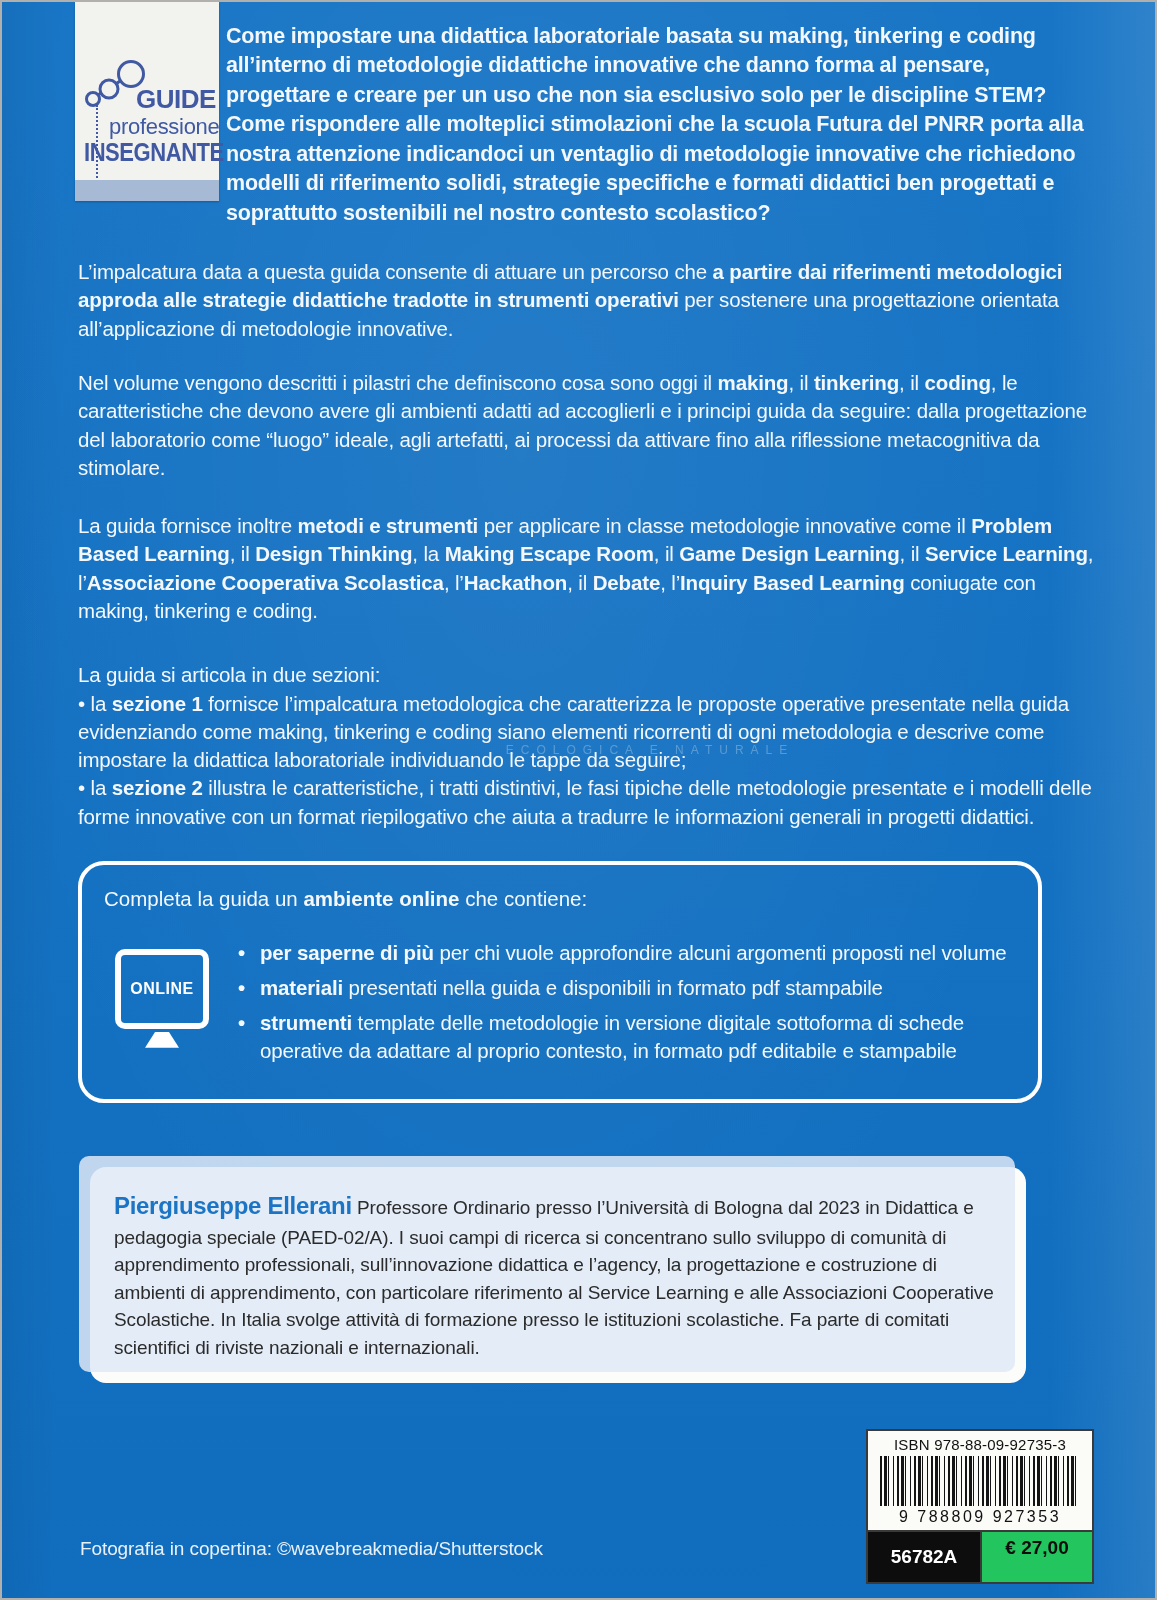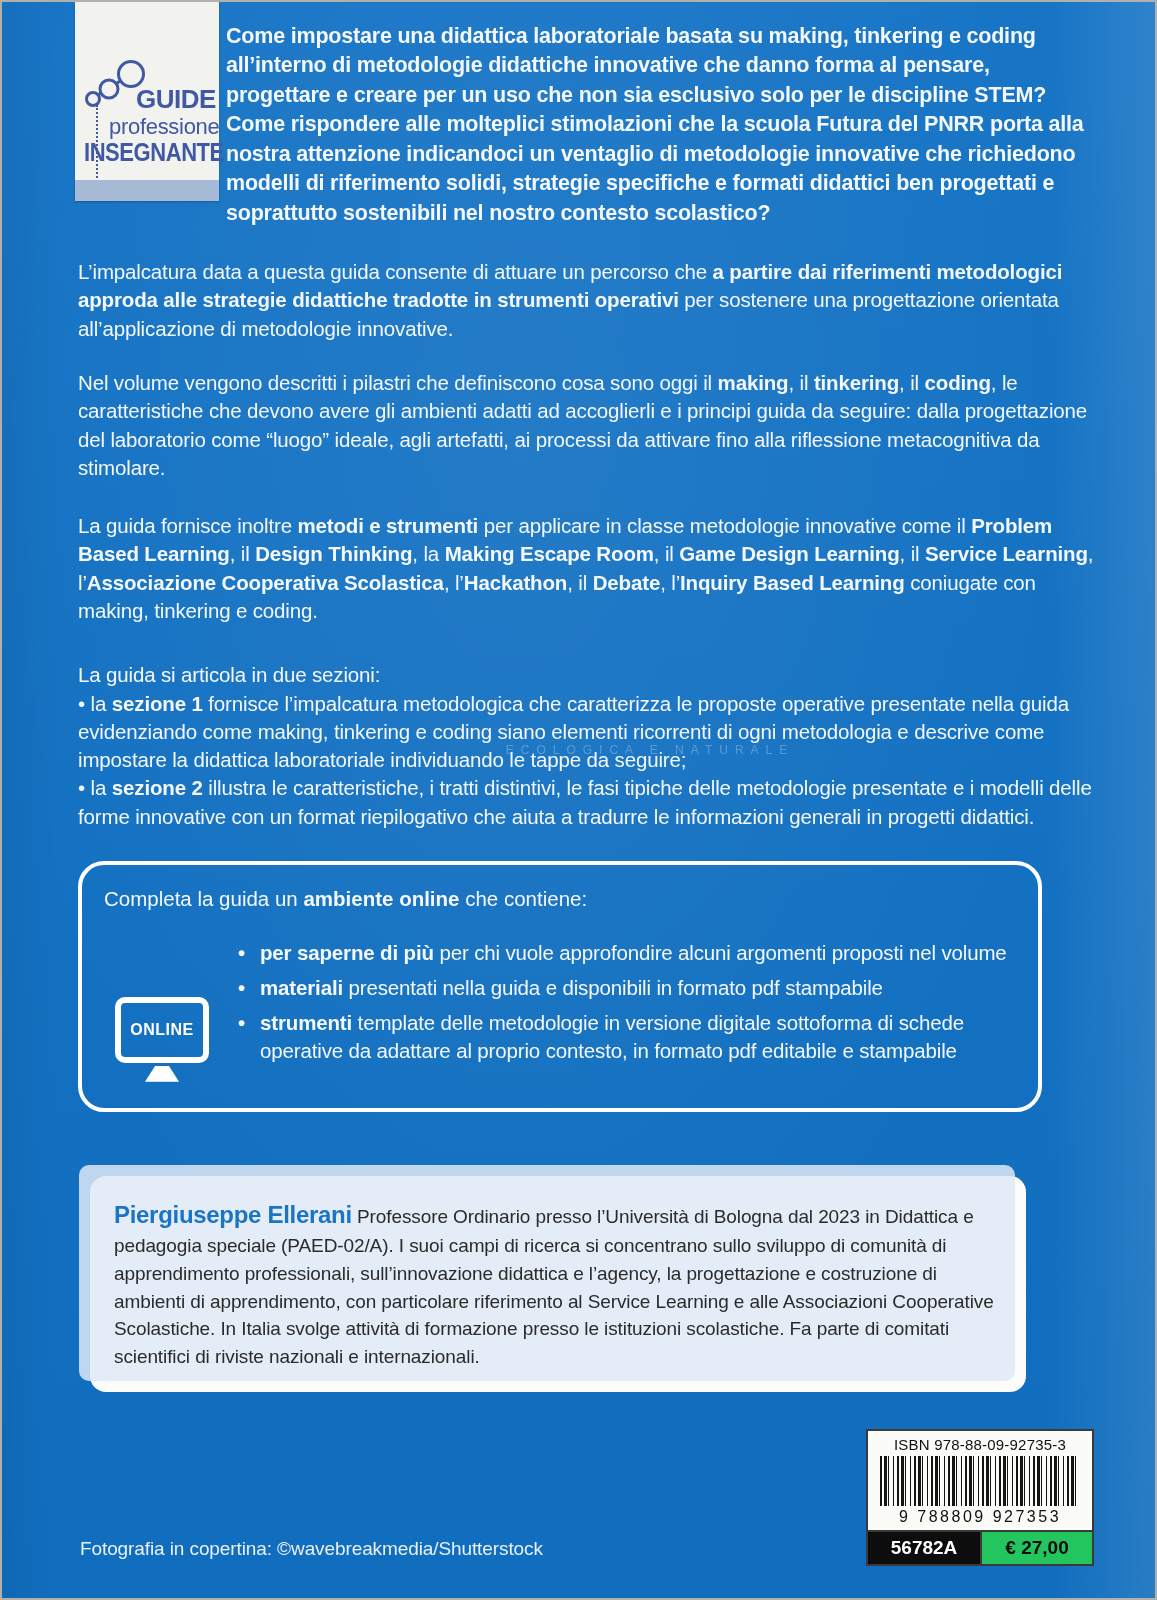--- a/index.html
+++ b/index.html
@@ -47,22 +47,22 @@
   
   .obox{
     margin-top:30px;width:964px;
     border:4px solid #ffffff;border-radius:26px;
     padding:20px 26px 26px 22px;
   }
   .obox-head{font-size:20.5px;line-height:1.35;margin-bottom:24px;}
   .obox-head .sb{font-weight:700;}
   .obox-row{display:flex;gap:18px;align-items:flex-start;}
   .mon-col{width:116px;flex:0 0 116px;display:flex;flex-direction:column;align-items:center;padding-top:12px;}
-  .mon{width:94px;height:66px;border:6px solid #fff;border-radius:10px;
-       display:flex;align-items:center;justify-content:center;margin-top:48px;}
+  .mon{width:94px;height:80px;border:6px solid #fff;border-radius:10px;
+       display:flex;align-items:center;justify-content:center;}
   .mon-label{font-size:16px;font-weight:700;letter-spacing:0.5px;color:#fff;}
   .mon-stand{width:34px;height:16px;background:#fff;margin-top:3px;
              clip-path:polygon(30% 0,70% 0,100% 100%,0 100%);}
   .obullets{flex:1;padding-top:2px;}
   .obullet{display:flex;font-size:20.5px;line-height:1.38;margin-bottom:7px;letter-spacing:-0.15px;}
   .obullet .bdot{width:22px;flex:0 0 22px;font-weight:700;}
   .obullet .sb{font-weight:700;}
 
   
   .author{
@@ -85,21 +85,21 @@
   .wm-tag{margin-top:8px;text-align:center;font-size:12px;letter-spacing:7px;color:rgba(228,239,250,0.30);}
 
   
   .bc{position:absolute;left:864px;top:1427px;width:228px;background:#fbfbf8;
       border:2px solid #3a3a3a;z-index:4;color:#111;}
   .bc-isbn{font-size:15px;text-align:center;padding:5px 2px 3px;letter-spacing:0.2px;}
   .bc-bars{height:50px;margin:0 12px;
       background:repeating-linear-gradient(90deg,#141414 0 2px,#fbfbf8 2px 4px,#141414 4px 7px,#fbfbf8 7px 8px,#141414 8px 9px,#fbfbf8 9px 13px,#141414 13px 14px,#fbfbf8 14px 17px);}
   .bc-digits{font-size:16px;text-align:center;letter-spacing:2.5px;padding:2px 0 4px;}
   .bc-row{display:flex;border-top:2px solid #3a3a3a;}
-  .bc-code{flex:1.02;background:#0d0d0d;color:#fff;font-weight:700;font-size:19px;text-align:center;padding:5px 0;}
+  .bc-code{flex:1.02;background:#0d0d0d;color:#fff;font-weight:700;font-size:19px;text-align:center;padding:14px 0;}
   .bc-price{flex:1;background:#22c55e;color:#0d0d0d;font-weight:700;font-size:19px;text-align:center;padding:5px 0;border-left:2px solid #3a3a3a;}
 
   
   .credit{position:absolute;left:78px;top:1536px;font-size:19px;color:#e9f0f8;letter-spacing:-0.1px;}
 </style>
 </head>
 <body>
 
 <div class="page">
 

